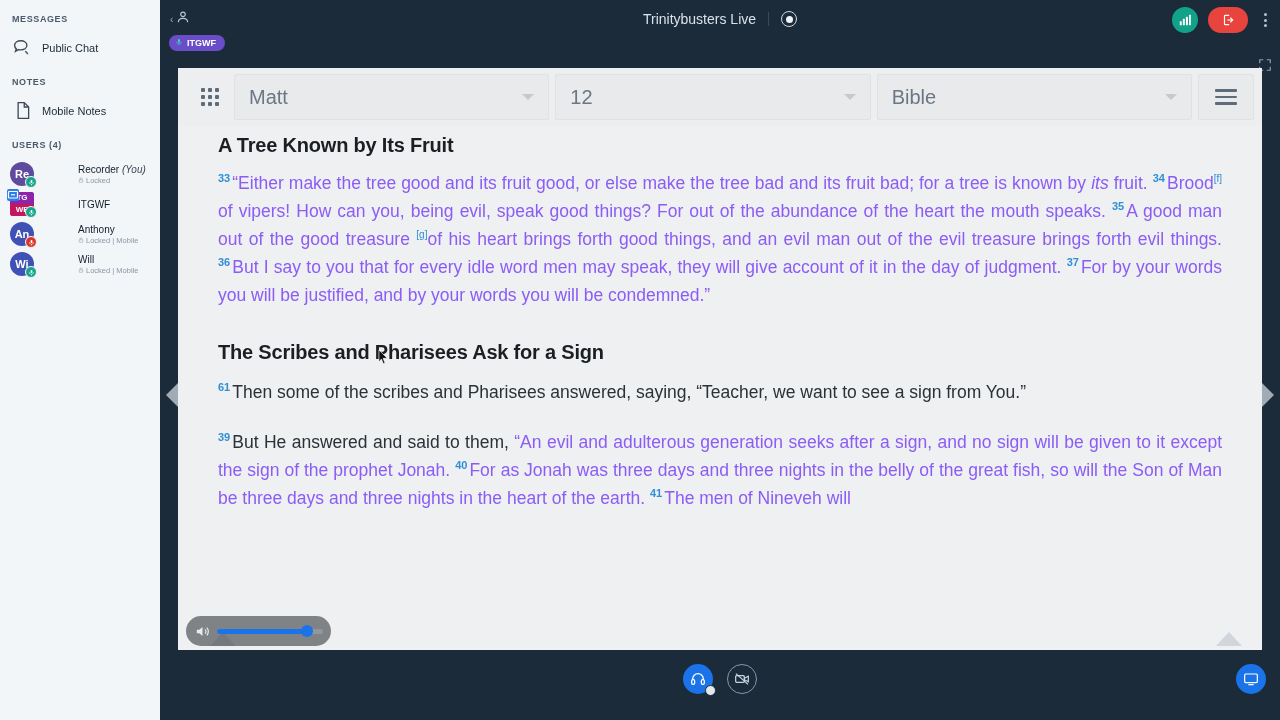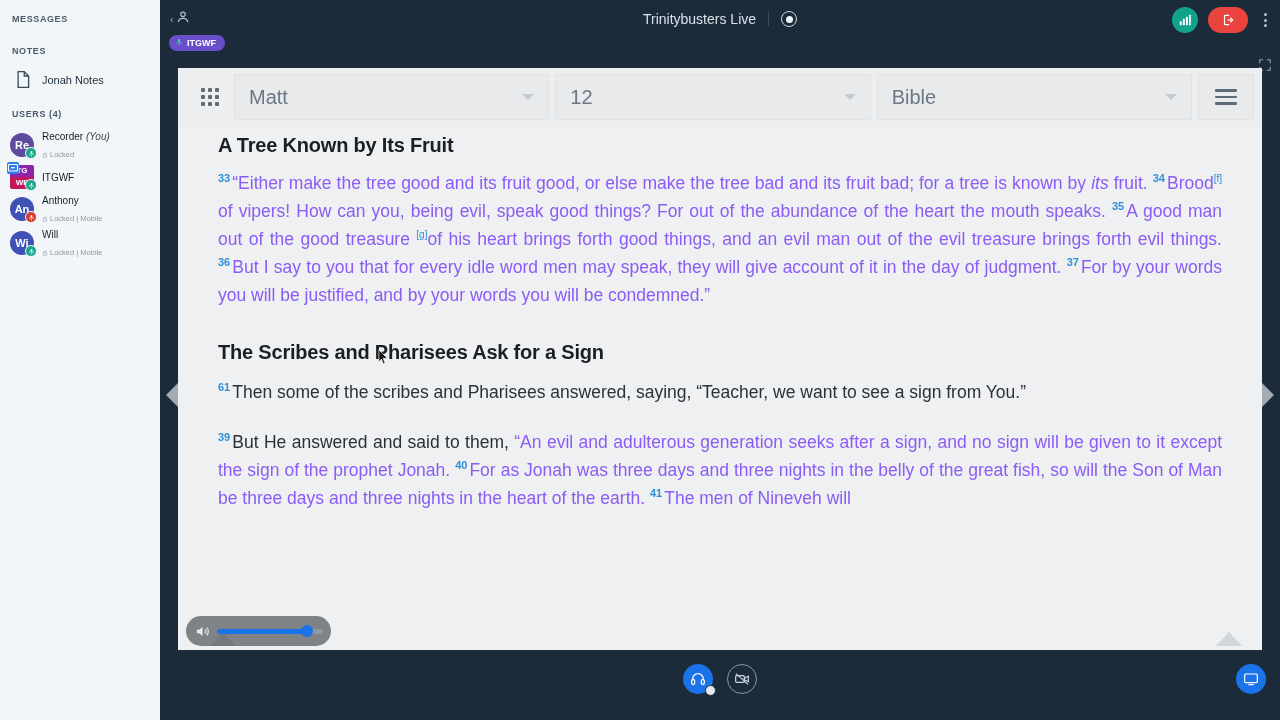--- a/index.html
+++ b/index.html
@@ -48,21 +48,21 @@
     width: 12px; height: 12px; border-radius: 50%;
     border: 1.5px solid #f3f6f9;
     display: flex; align-items: center; justify-content: center;
   }
   .ava-badge svg { width: 7px; height: 7px; }
   .pres-badge {
     position: absolute; left: -3px; top: -3px;
     width: 12px; height: 12px; border-radius: 2px; background: #2b7de9;
     display: flex; align-items: center; justify-content: center;
   }
-  .u-meta { display: flex; flex-direction: column; gap: 8px; min-width: 0; }
+  .u-meta { display: flex; flex-direction: column; gap: 1px; min-width: 0; margin-left: 36px; }
   .u-name { font-size: 10px; color: #101e2b; white-space: nowrap; }
   .u-name i { color: #3c4a57; font-style: italic; font-weight: normal; }
   .u-sub { font-size: 7.5px; color: #8b97a3; display: flex; align-items: center; gap: 2px; white-space: nowrap; }
   .u-sub svg { width: 6px; height: 6px; }
 
   
   .main { flex: 1 1 auto; position: relative; background: #1c2b3a; height: 720px; }
 
   .topbar { height: 68px; background: #1c2b3a; position: relative; }
   .tb-left { position: absolute; left: 10px; top: 9px; display: flex; align-items: center; gap: 2px; cursor: pointer; }
@@ -166,31 +166,40 @@
   .bb-right { position: absolute; right: 14px; top: 14px; }
 </style>
 </head>
 <body>
 
 <div id="app">
 
   <div class="sidebar">
 
     <div class="sec-head">MESSAGES</div>
+    <div class="sb-row">
+      <span class="sb-ico">
+        <svg viewBox="0 0 24 24" fill="none" stroke="currentColor" stroke-width="1.6">
+          <path d="M3 9.5c0-3 3.1-5.2 7-5.2s7 2.2 7 5.2-3.1 5.2-7 5.2c-.9 0-1.8-.1-2.6-.3L4 16.3l.9-2.7C3.7 12.6 3 11.1 3 9.5z"></path>
+          <path d="M15 16.5c1.6.6 2.8 1.8 2.8 3.2"></path>
+        </svg>
+      </span>
+      <span class="sb-label">Public Chat</span>
+    </div>
 
     <div class="sec-gap"></div>
     <div class="sec-head">NOTES</div>
     <div class="sb-row">
       <span class="sb-ico">
         <svg viewBox="0 0 24 24" fill="none" stroke="currentColor" stroke-width="1.5">
           <path d="M7 3h7l5 5v13H7z"></path>
             <path d="M14 3v5h5"></path>
         </svg>
       </span>
-      <span class="sb-label">Jonah Notes</span>
+      <span class="sb-label">Mobile Notes</span>
     </div>
 
     <div class="sec-gap"></div>
     <div class="sec-head">USERS (4)</div>
 
     <div class="u-row">
       <span class="ava-wrap">
         <span class="ava" style="background:#5e4b9e">Re</span>
         <span class="ava-badge" style="background:#17a589">
           <svg viewBox="0 0 24 24" fill="#fff">

